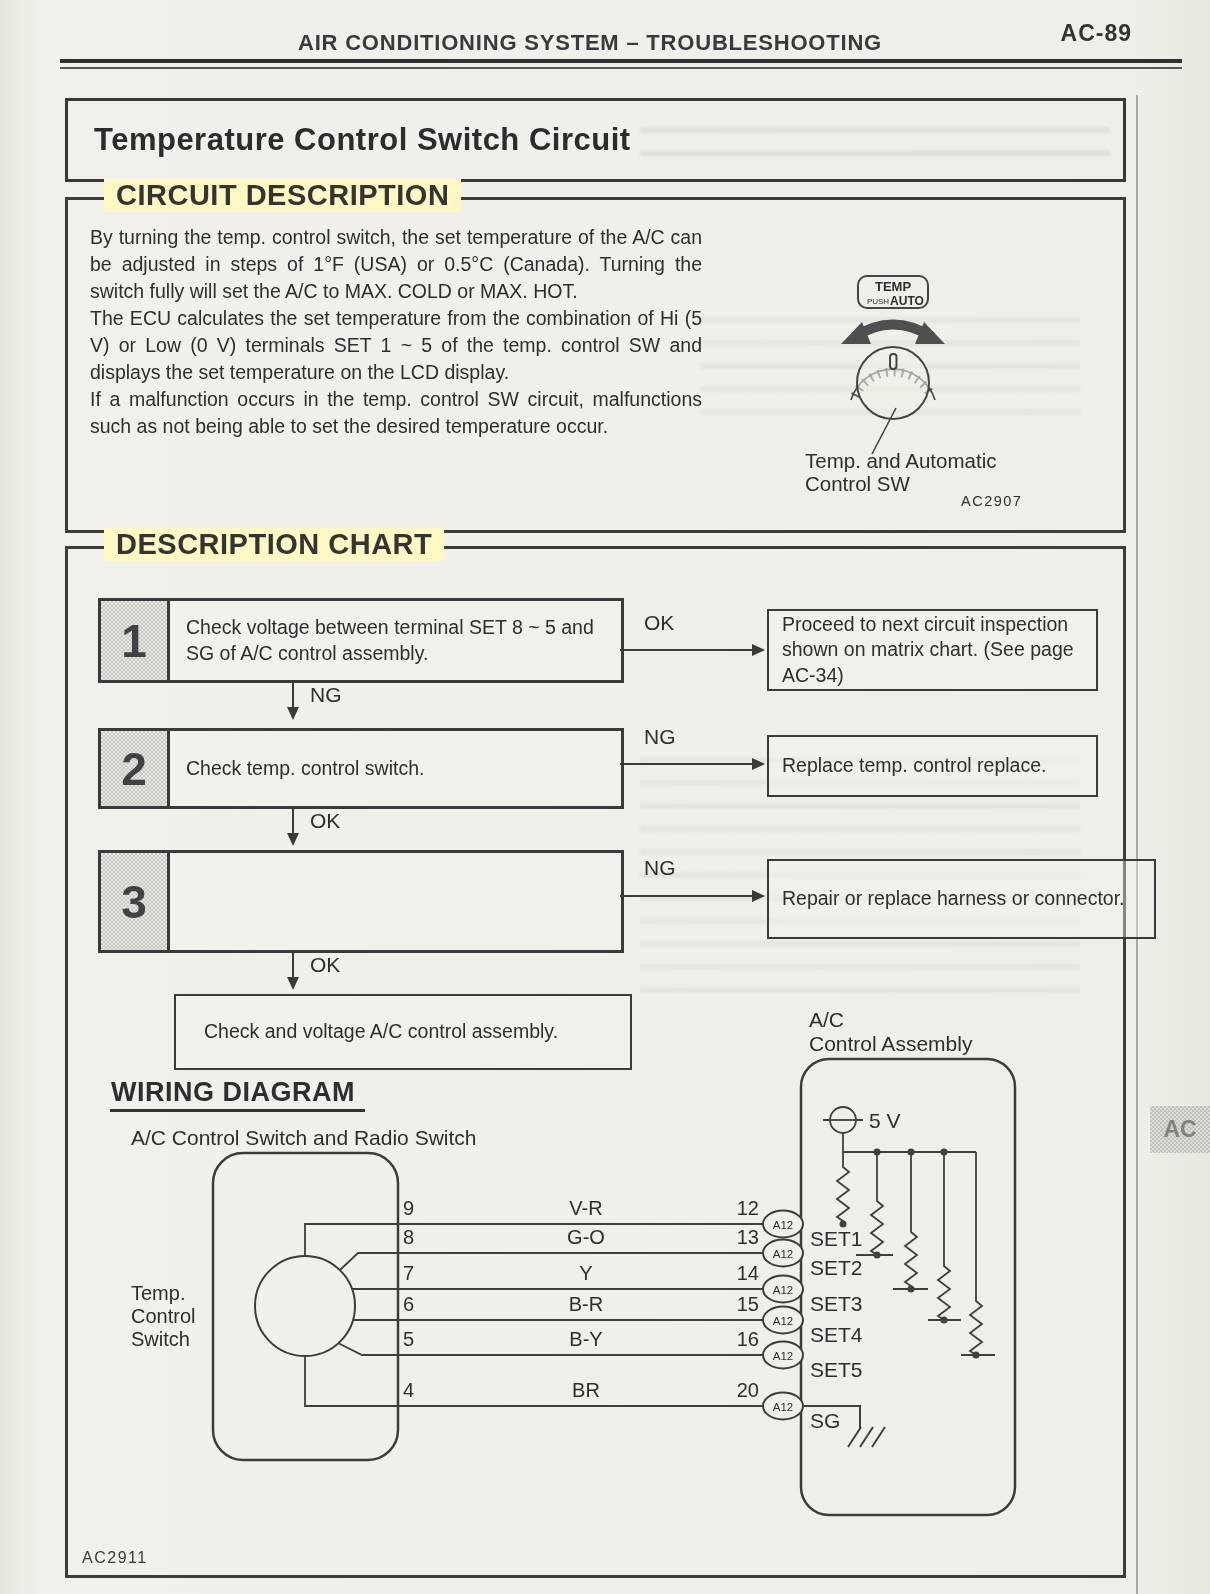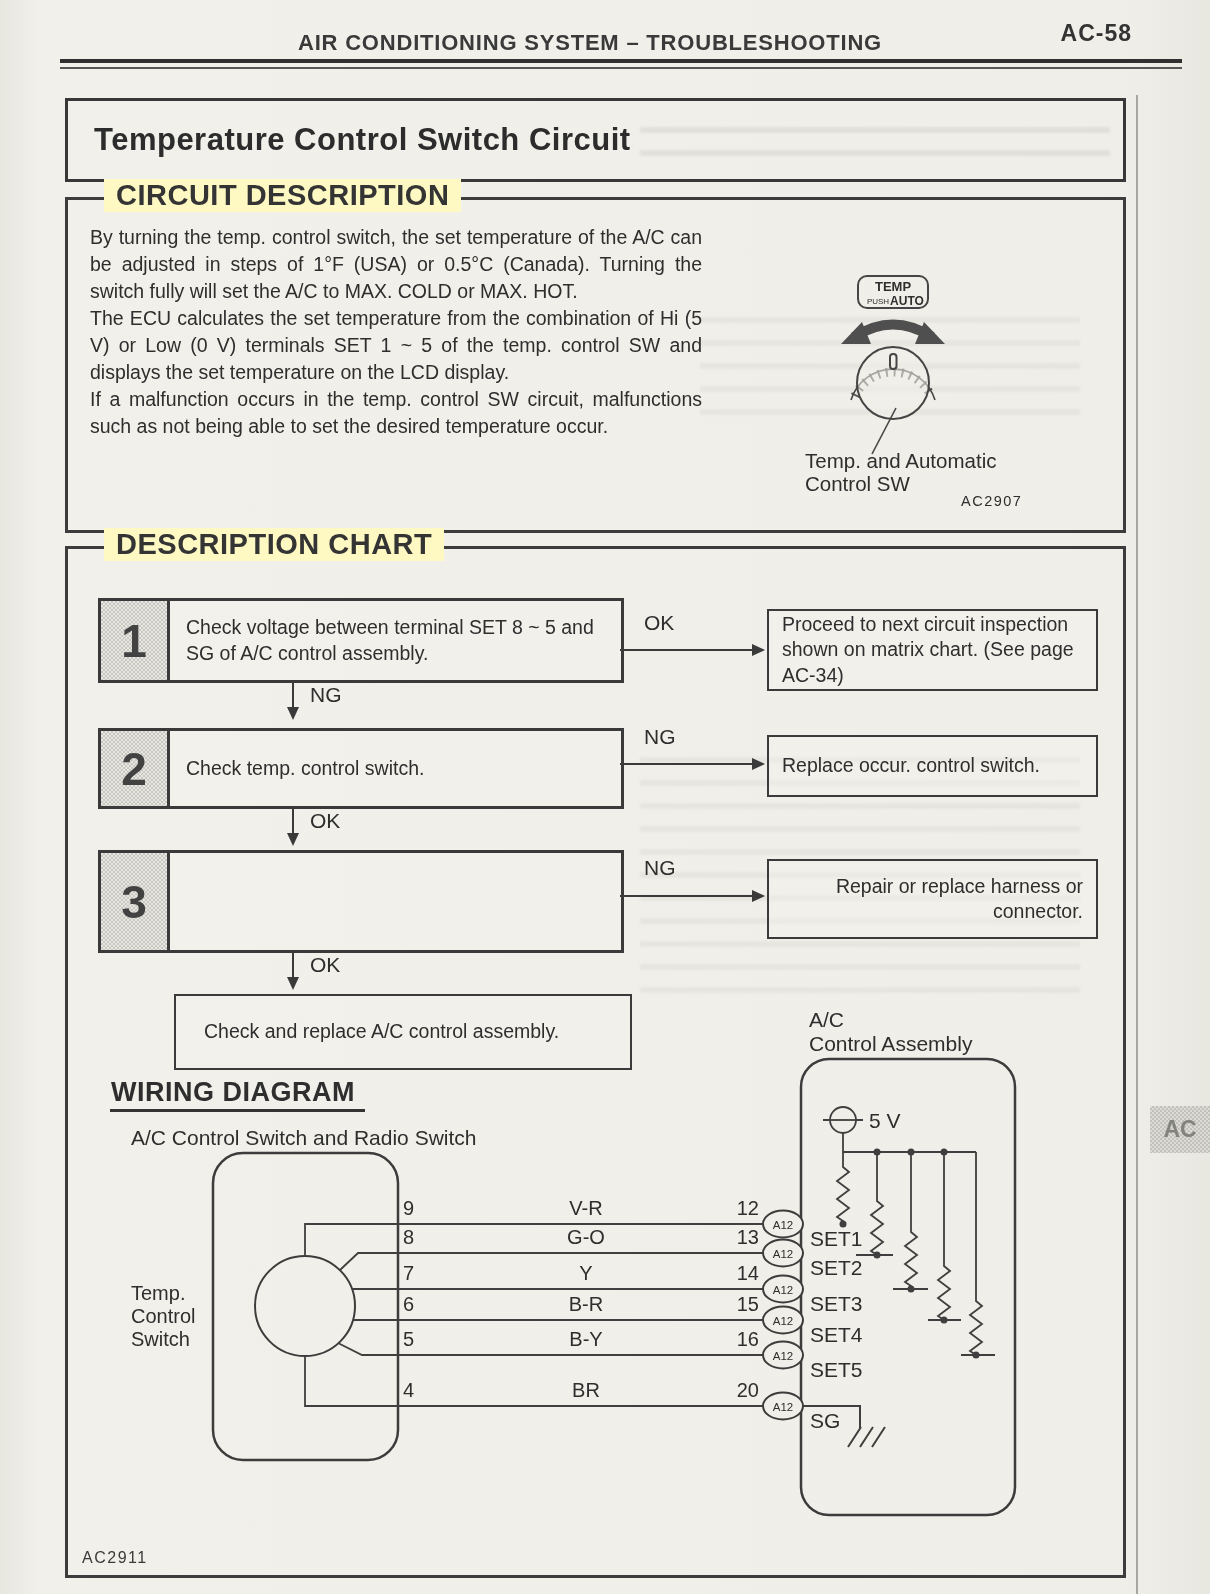--- a/index.html
+++ b/index.html
@@ -48,21 +48,21 @@
   .scan-line{position:absolute;left:1136px;top:95px;width:2px;height:1499px;background:#8f8e88;opacity:.75;}
 </style>
 </head>
 <body>
 
 <div class="ghost" style="left:640px;top:110px;width:470px;height:60px;"></div>
 <div class="ghost" style="left:700px;top:300px;width:380px;height:130px;opacity:.3;"></div>
 <div class="ghost" style="left:640px;top:740px;width:440px;height:260px;opacity:.3;"></div>
 <div class="scan-line"></div>
 
-<div class="hdr-pagenum">AC-58</div>
+<div class="hdr-pagenum">AC-89</div>
 <div class="hdr-title">AIR CONDITIONING SYSTEM – TROUBLESHOOTING</div>
 <div class="hdr-rule"></div>
 
 <div class="title-box">
   <span>Temperature Control Switch Circuit</span>
 </div>
 
 <section class="sect cd">
   <span class="sect-heading">CIRCUIT DESCRIPTION</span>
   <div class="cd-text">
@@ -108,35 +108,35 @@
   <div class="fc-result" style="left:699px;top:60px;width:331px;height:82px;">Proceed to next circuit inspection shown on matrix chart. (See page AC-34)</div>
   <div class="varrow" style="left:224px;top:131px;height:38px;"></div>
   <div class="blabel" style="left:242px;top:134px;">NG</div>
 
   <div class="fc-step" style="left:30px;top:179px;width:520px;height:75px;">
     <div class="fc-num">2</div>
     <div class="fc-text">Check temp. control switch.</div>
   </div>
   <div class="blabel" style="left:576px;top:176px;">NG</div>
   <div class="harrow" style="left:552px;top:214px;width:143px;"></div>
-  <div class="fc-result" style="left:699px;top:186px;width:331px;height:62px;">Replace occur. control switch.</div>
+  <div class="fc-result" style="left:699px;top:186px;width:331px;height:62px;">Replace temp. control replace.</div>
   <div class="varrow" style="left:224px;top:257px;height:38px;"></div>
   <div class="blabel" style="left:242px;top:260px;">OK</div>
 
   <div class="fc-step" style="left:30px;top:301px;width:520px;height:97px;">
     <div class="fc-num">3</div>
   </div>
   <div class="blabel" style="left:576px;top:307px;">NG</div>
   <div class="harrow" style="left:552px;top:346px;width:143px;"></div>
-  <div class="fc-result" style="left:699px;top:310px;width:331px;height:80px;text-align:right;">Repair or replace harness or connector.</div>
+  <div class="fc-result" style="left:699px;top:310px;width:389px;height:80px;">Repair or replace harness or connector.</div>
   <div class="varrow" style="left:224px;top:401px;height:38px;"></div>
   <div class="blabel" style="left:242px;top:404px;">OK</div>
 
   <div class="fc-step" style="left:106px;top:445px;width:454px;height:72px;border-width:2px;">
-    <div class="fc-text" style="padding-left:28px;">Check and replace A/C control assembly.</div>
+    <div class="fc-text" style="padding-left:28px;">Check and voltage A/C control assembly.</div>
   </div>
 
   <svg class="wiring" width="1055" height="576" viewBox="65 986 1055 576">
 
     <text x="108" y="1098" font-size="27" font-weight="bold" letter-spacing=".5">WIRING DIAGRAM</text>
     <rect x="107" y="1106" width="255" height="3" fill="#333"></rect>
     <text x="128" y="1142" font-size="21">A/C Control Switch and Radio Switch</text>
 
     <g fill="none" stroke="#3c3c3c" stroke-width="2.5">
       <rect x="210" y="1150" width="185" height="307" rx="30"></rect>

